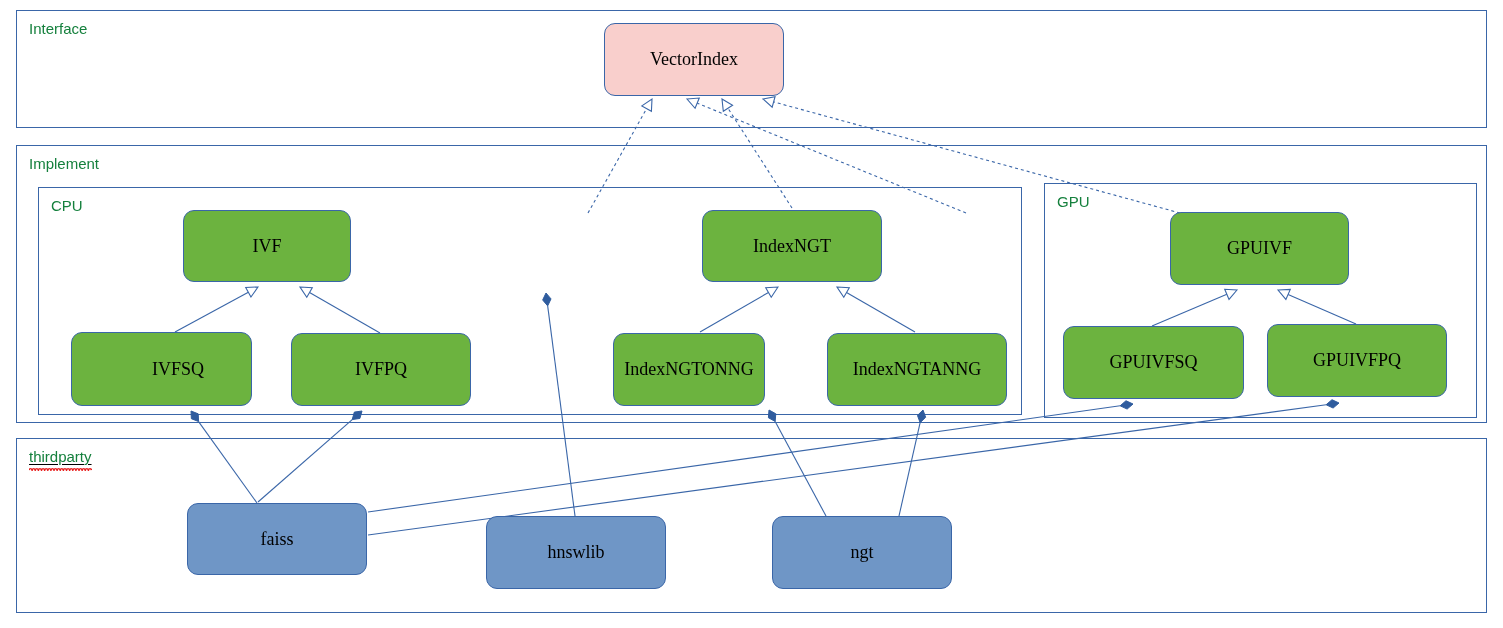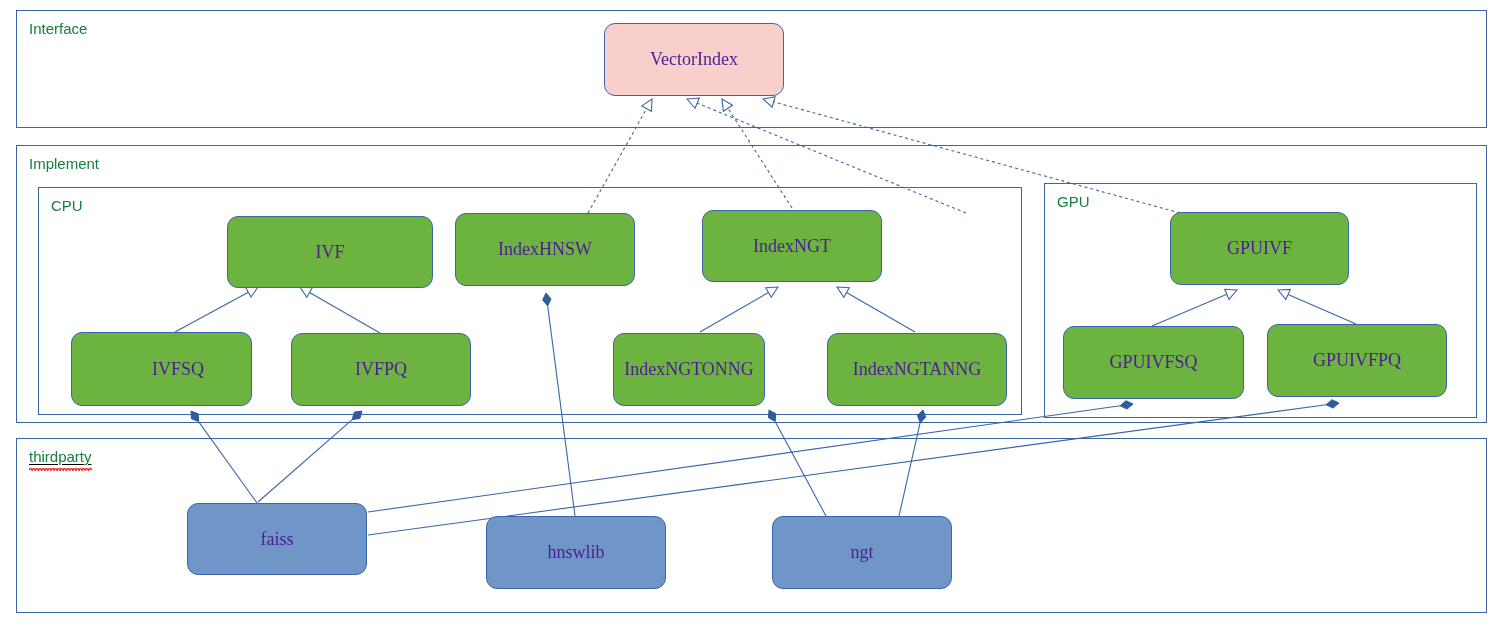--- a/index.html
+++ b/index.html
@@ -49,21 +49,21 @@
   .node {
     position: absolute;
     box-sizing: border-box;
     border: 1px solid #3a66a8;
     border-radius: 11px;
     display: flex;
     align-items: center;
     justify-content: center;
     font-family: "Liberation Serif", serif;
     font-size: 18px;
-    color: #4c1d95;
+    color: #000000;
     text-align: center;
     z-index: 5;
     white-space: nowrap;
   }
   .node.interface  { background: #f9cfcc; }
   .node.impl       { background: #6cb33f; }
   .node.thirdparty { background: #6f96c6; }
 
   #edges {
     position: absolute;
@@ -159,22 +159,21 @@
           <path d="M0 4 q1 -3 2 0 q1 -3 2 0 q1 -3 2 0 q1 -3 2 0 q1 -3 2 0 q1 -3 2 0 q1 -3 2 0 q1 -3 2 0 q1 -3 2 0 q1 -3 2 0 q1 -3 2 0 q1 -3 2 0 q1 -3 2 0 q1 -3 2 0 q1 -3 2 0 q1 -3 2 0 q1 -3 2 0 q1 -3 2 0 q1 -3 2 0 q1 -3 2 0" fill="none" stroke="#e8201f" stroke-width="1.2"></path>
         </svg></div>
     </div>
     <div class="frame" style="left: 38px; top: 187px; width: 984px; height: 228px; border-color: rgb(58, 102, 168);">
       <div class="frame-label" style="left: 12px; top: 10px; font-size: 15px;">CPU</div>
     </div>
     <div class="frame" style="left: 1044px; top: 183px; width: 433px; height: 235px; border-color: rgb(58, 102, 168);">
       <div class="frame-label" style="left: 12px; top: 10px; font-size: 15px;">GPU</div>
     </div>
     <div class="node interface" style="left: 604px; top: 23px; width: 180px; height: 73px; border-color: rgb(58, 102, 168);">VectorIndex</div>
-    <div class="node impl" style="left: 183px; top: 216px; width: 206px; height: 72px; border-color: rgb(58, 102, 168); margin-left: 44px;">IVF</div>
-    <div class="node impl" style="left: 455px; top: 213px; width: 180px; height: 73px; border-color: rgb(58, 102, 168);">IndexHNSW</div>
+    <div class="node impl" style="left: 183px; top: 210px; width: 168px; height: 72px; border-color: rgb(58, 102, 168);">IVF</div>
     <div class="node impl" style="left: 702px; top: 210px; width: 180px; height: 72px; border-color: rgb(58, 102, 168);">IndexNGT</div>
     <div class="node impl" style="left: 71px; top: 332px; width: 181px; height: 74px; border-color: rgb(58, 102, 168); padding-left: 33px;">IVFSQ</div>
     <div class="node impl" style="left: 291px; top: 333px; width: 180px; height: 73px; border-color: rgb(58, 102, 168);">IVFPQ</div>
     <div class="node impl" style="left: 613px; top: 333px; width: 152px; height: 73px; border-color: rgb(58, 102, 168);">IndexNGTONNG</div>
     <div class="node impl" style="left: 827px; top: 333px; width: 180px; height: 73px; border-color: rgb(58, 102, 168);">IndexNGTANNG</div>
     <div class="node impl" style="left: 1170px; top: 212px; width: 179px; height: 73px; border-color: rgb(58, 102, 168);">GPUIVF</div>
     <div class="node impl" style="left: 1063px; top: 326px; width: 181px; height: 73px; border-color: rgb(58, 102, 168);">GPUIVFSQ</div>
     <div class="node impl" style="left: 1267px; top: 324px; width: 180px; height: 73px; border-color: rgb(58, 102, 168);">GPUIVFPQ</div>
     <div class="node thirdparty" style="left: 187px; top: 503px; width: 180px; height: 72px; border-color: rgb(58, 102, 168);">faiss</div>
     <div class="node thirdparty" style="left: 486px; top: 516px; width: 180px; height: 73px; border-color: rgb(58, 102, 168);">hnswlib</div>

